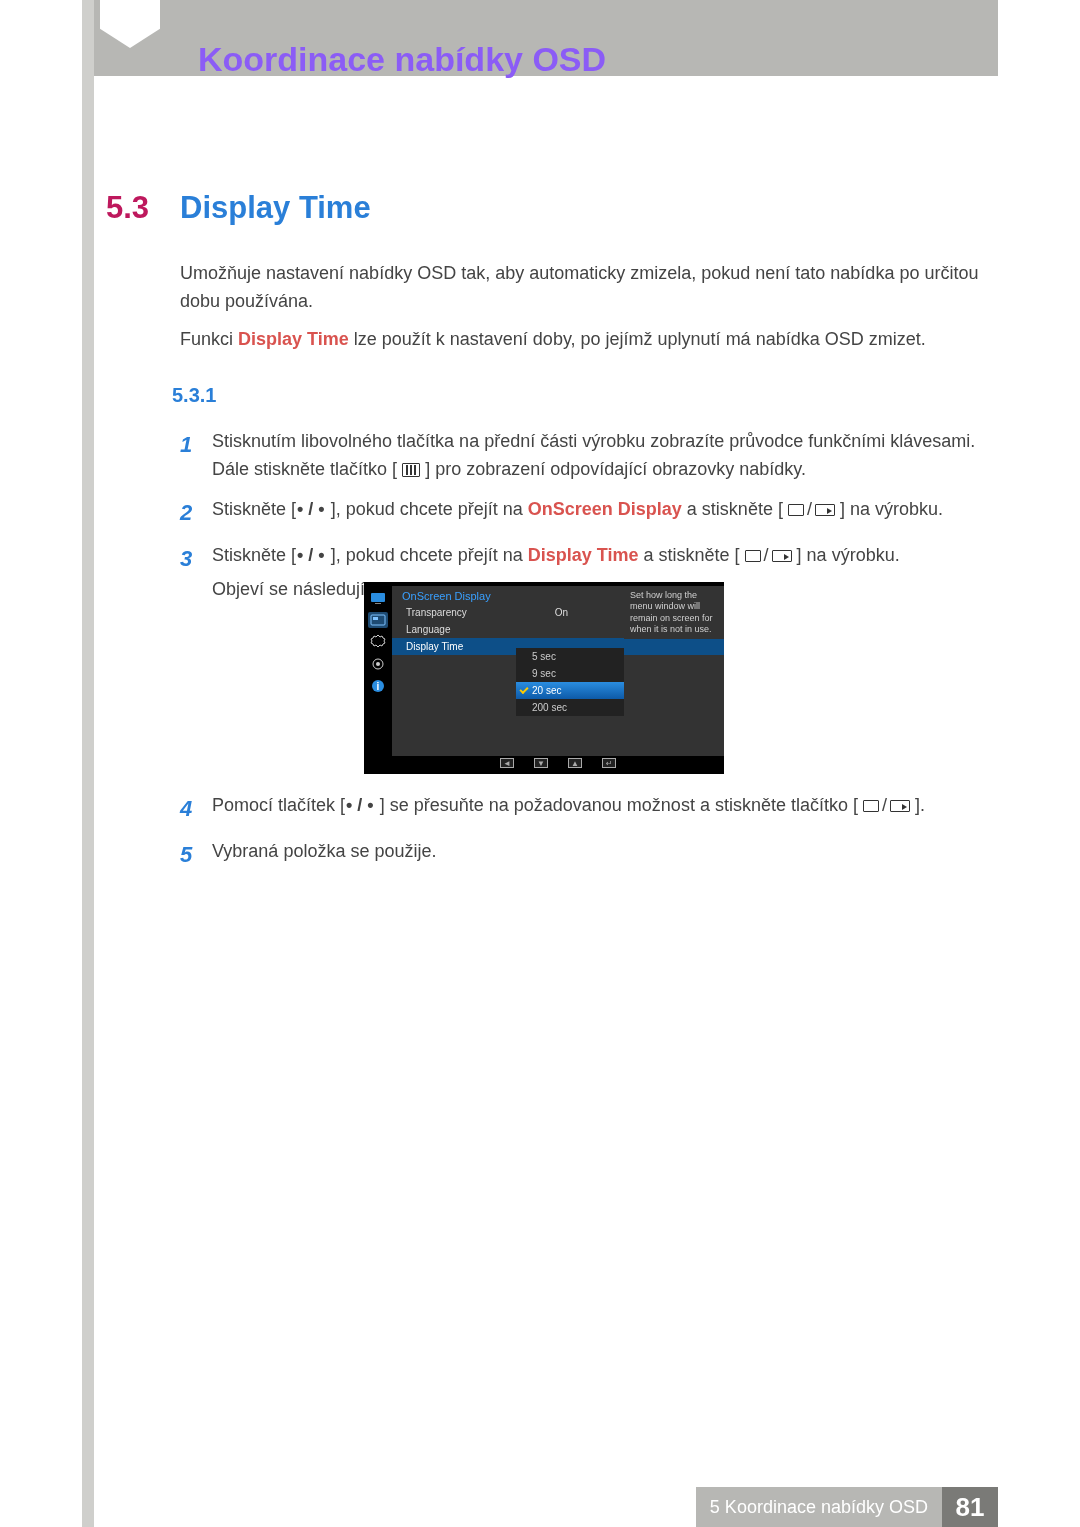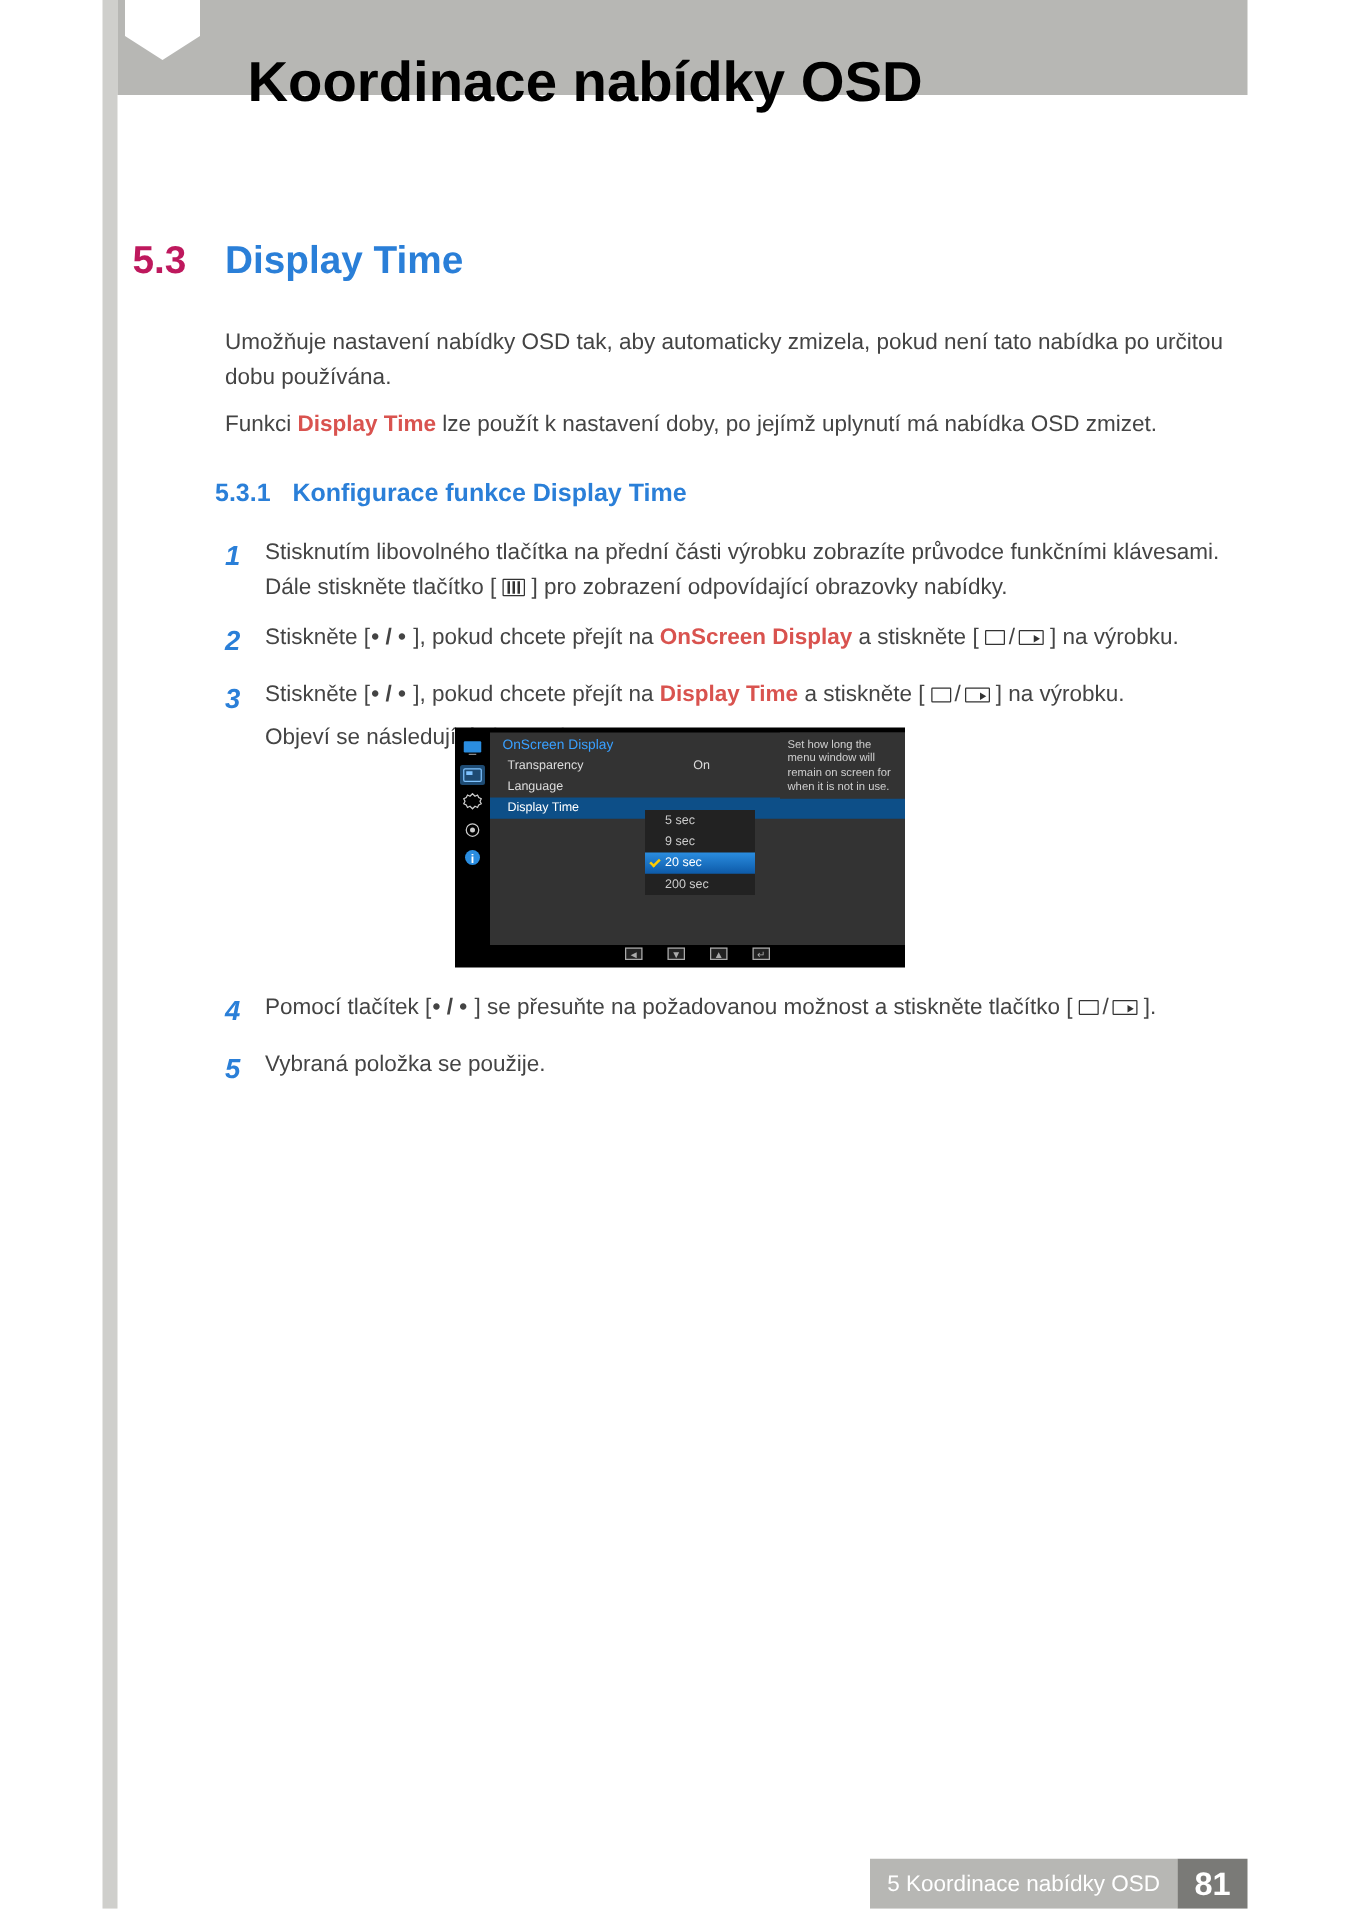--- a/index.html
+++ b/index.html
@@ -38,23 +38,23 @@
     top: 0;
     width: 60px;
     height: 48px;
     background: #fff;
     clip-path: polygon(0 0, 100% 0, 100% 60%, 50% 100%, 0 60%);
   }
   .header-title {
     position: absolute;
     left: 198px;
     top: 40px;
-    font-size: 45px;
-    font-weight: bold;
-    color: #000000;
+    font-size: 34px;
+    font-weight: bold;
+    color: #8b5cf6;
   }
   .section-num {
     position: absolute;
     left: 106px;
     font-size: 31px;
     font-weight: bold;
     color: #be185d;
   }
   .section-title {
     position: absolute;
@@ -196,21 +196,21 @@
     padding: 3px 0 3px 14px;
     font-size: 10px;
     color: #ddd;
   }
   .osd-row .lab { flex: 0 0 110px; }
   .osd-row .val { flex: 0 0 62px; text-align: right; padding-right: 10px; }
   .osd-row.sel { background: #0d4f88; color: #fff; }
   .osd-submenu {
     position: absolute;
     left: 124px; top: 62px;
-    width: 88px;
+    width: 108px;
     background: #222;
   }
   .osd-sub-row { padding: 3px 6px 3px 16px; font-size: 10px; color:#ccc; position:relative; }
   .osd-sub-row.sel { background: linear-gradient(#2a8de0,#0d5aa8); color:#fff; }
   .osd-sub-row.sel::before {
     content:''; position:absolute; left:4px; top:5px;
     width:6px; height:3px; border-left:2px solid #ffcc00; border-bottom:2px solid #ffcc00;
     transform: rotate(-45deg);
   }
   .osd-tip {
@@ -282,21 +282,20 @@
 
   <div class="section-num sec-row">5.3</div>
   <div class="section-title sec-row">Display Time</div>
 
   <div class="body-text p1">Umožňuje nastavení nabídky OSD tak, aby automaticky zmizela, pokud není tato nabídka po určitou dobu používána.</div>
   <div class="body-text p2">
     <span>Funkci </span><span class="highlight">Display Time</span><span> lze použít k nastavení doby, po jejímž uplynutí má nabídka OSD zmizet.</span>
   </div>
 
   <div class="subsection-num">5.3.1</div>
-  <div class="subsection-title">Konfigurace funkce Display Time</div>
 
   <div class="steps">
     <div class="step">
       <div class="step-num">1</div>
       <div>
         <span>Stisknutím libovolného tlačítka na přední části výrobku zobrazíte průvodce funkčními klávesami. Dále stiskněte tlačítko [</span>
         <span class="menu-icon">
             <span></span>
             <span></span>
             <span></span>

